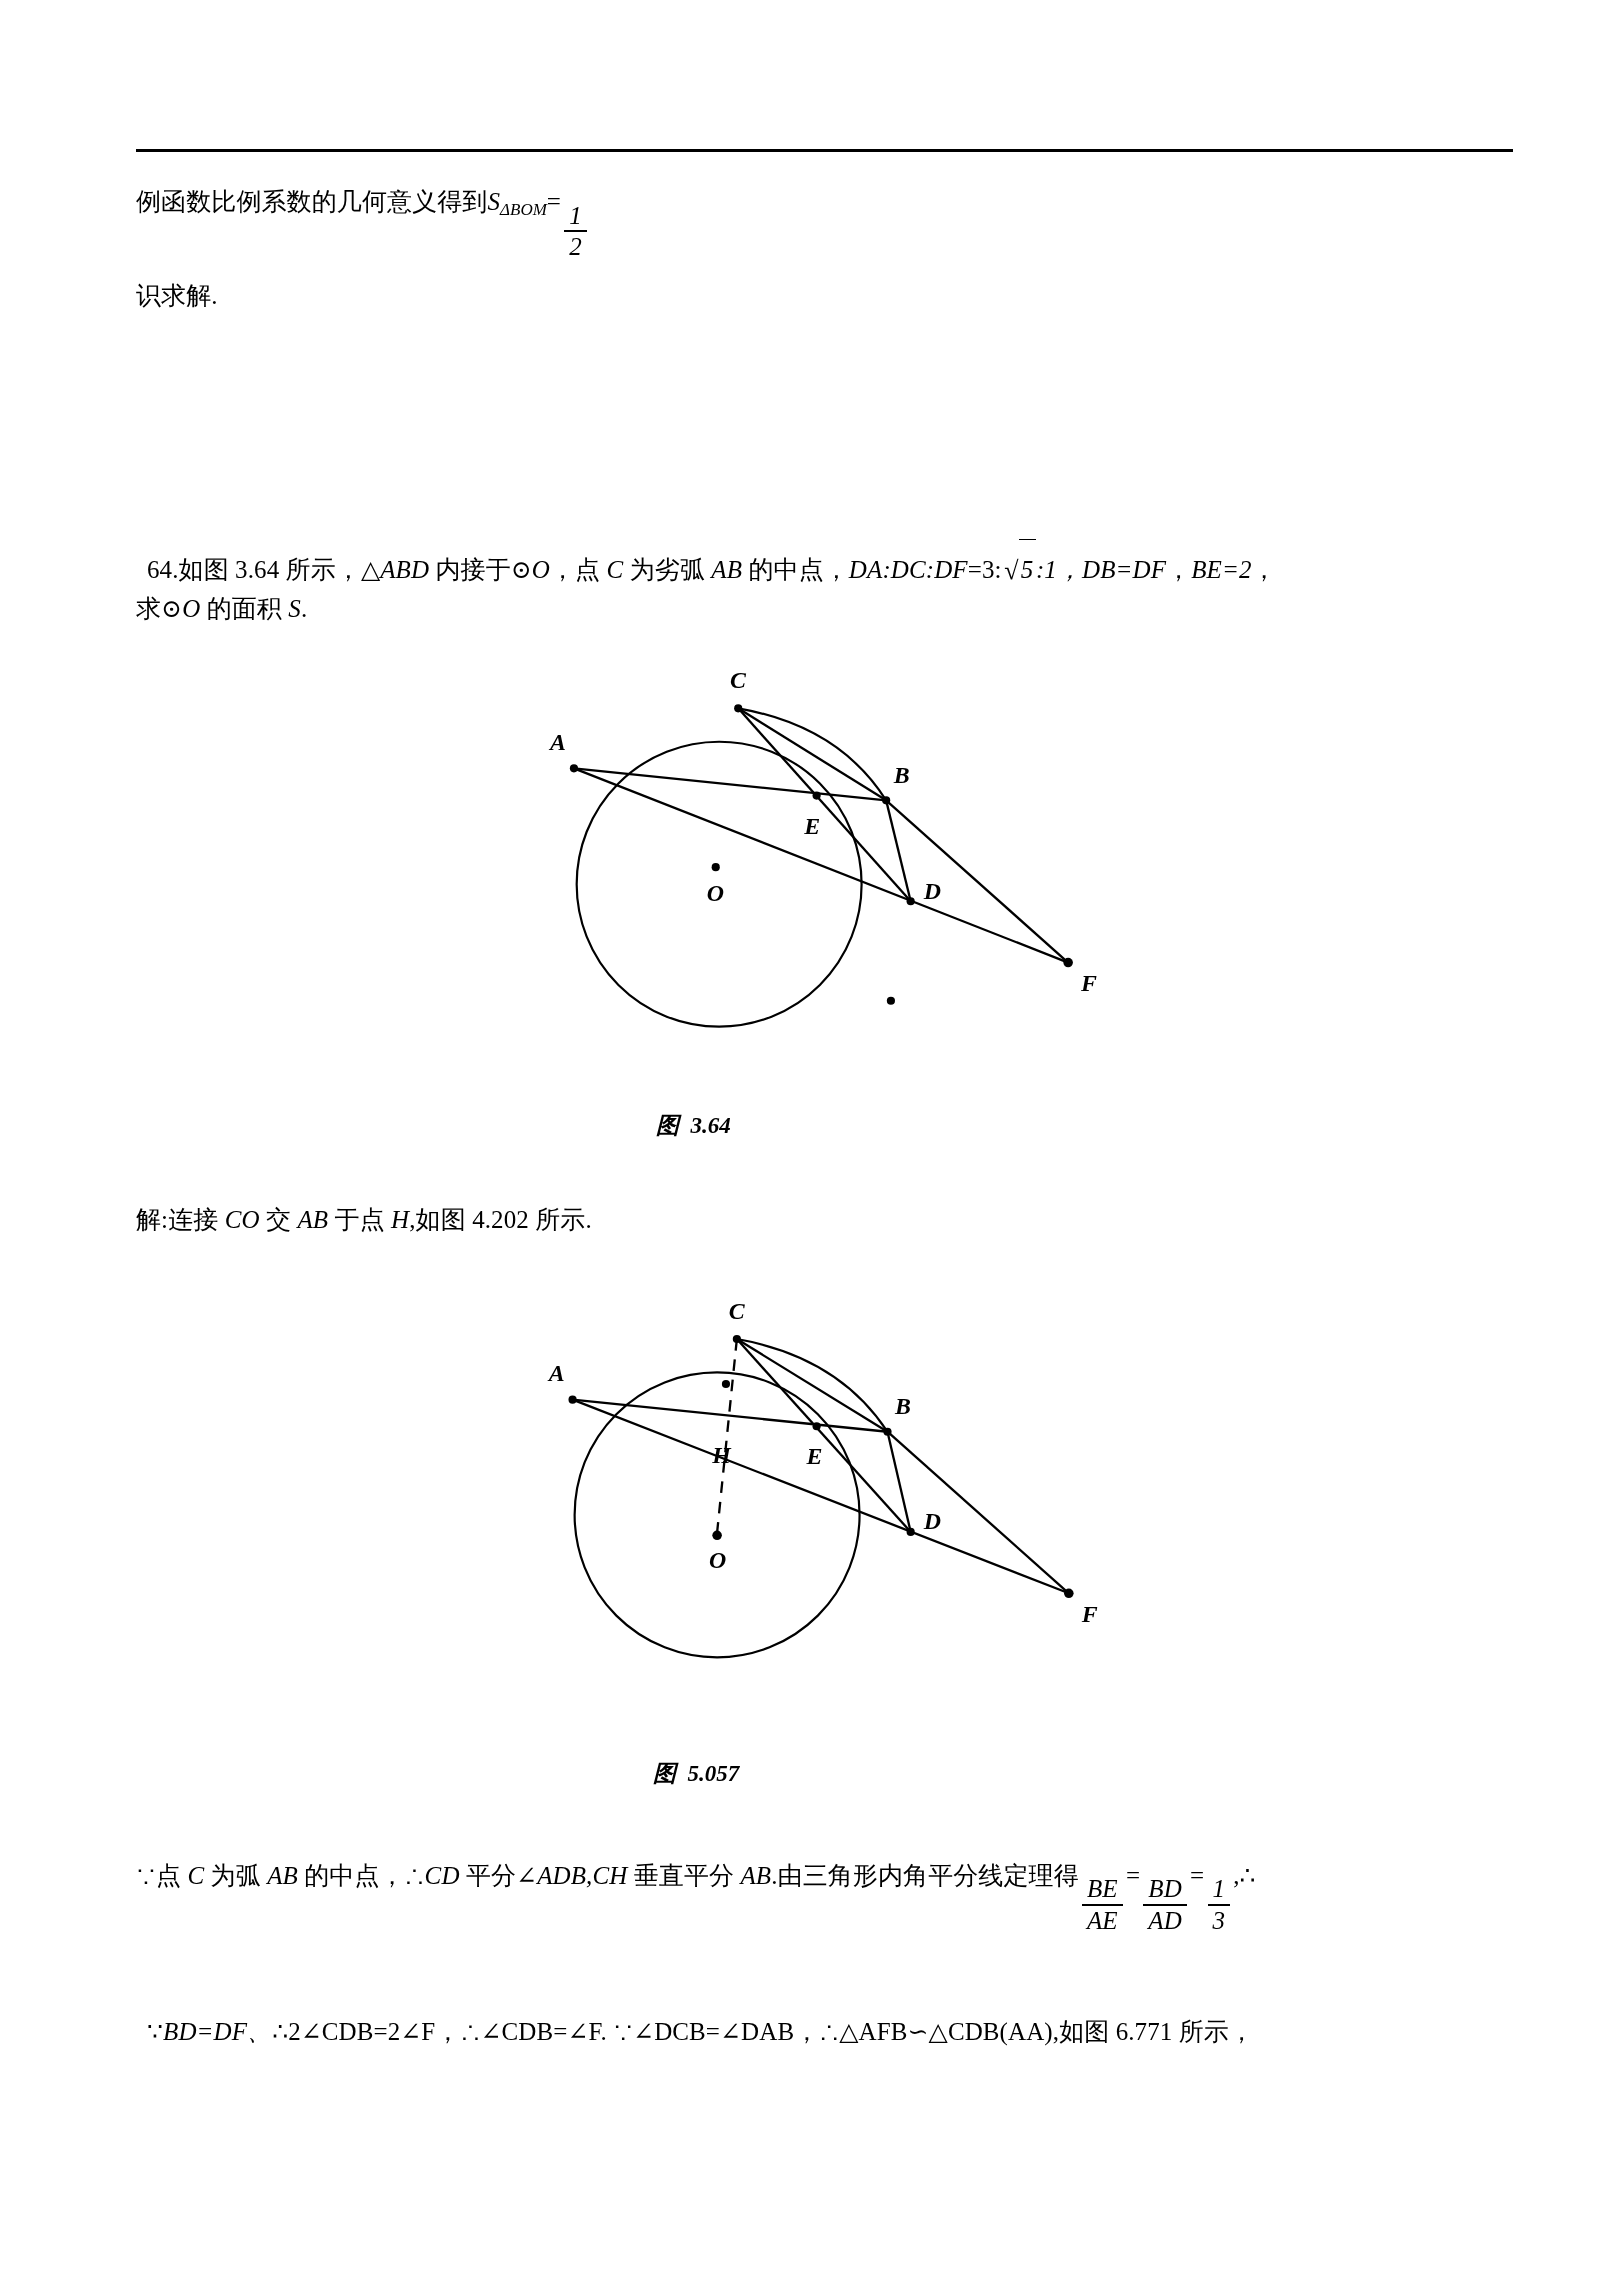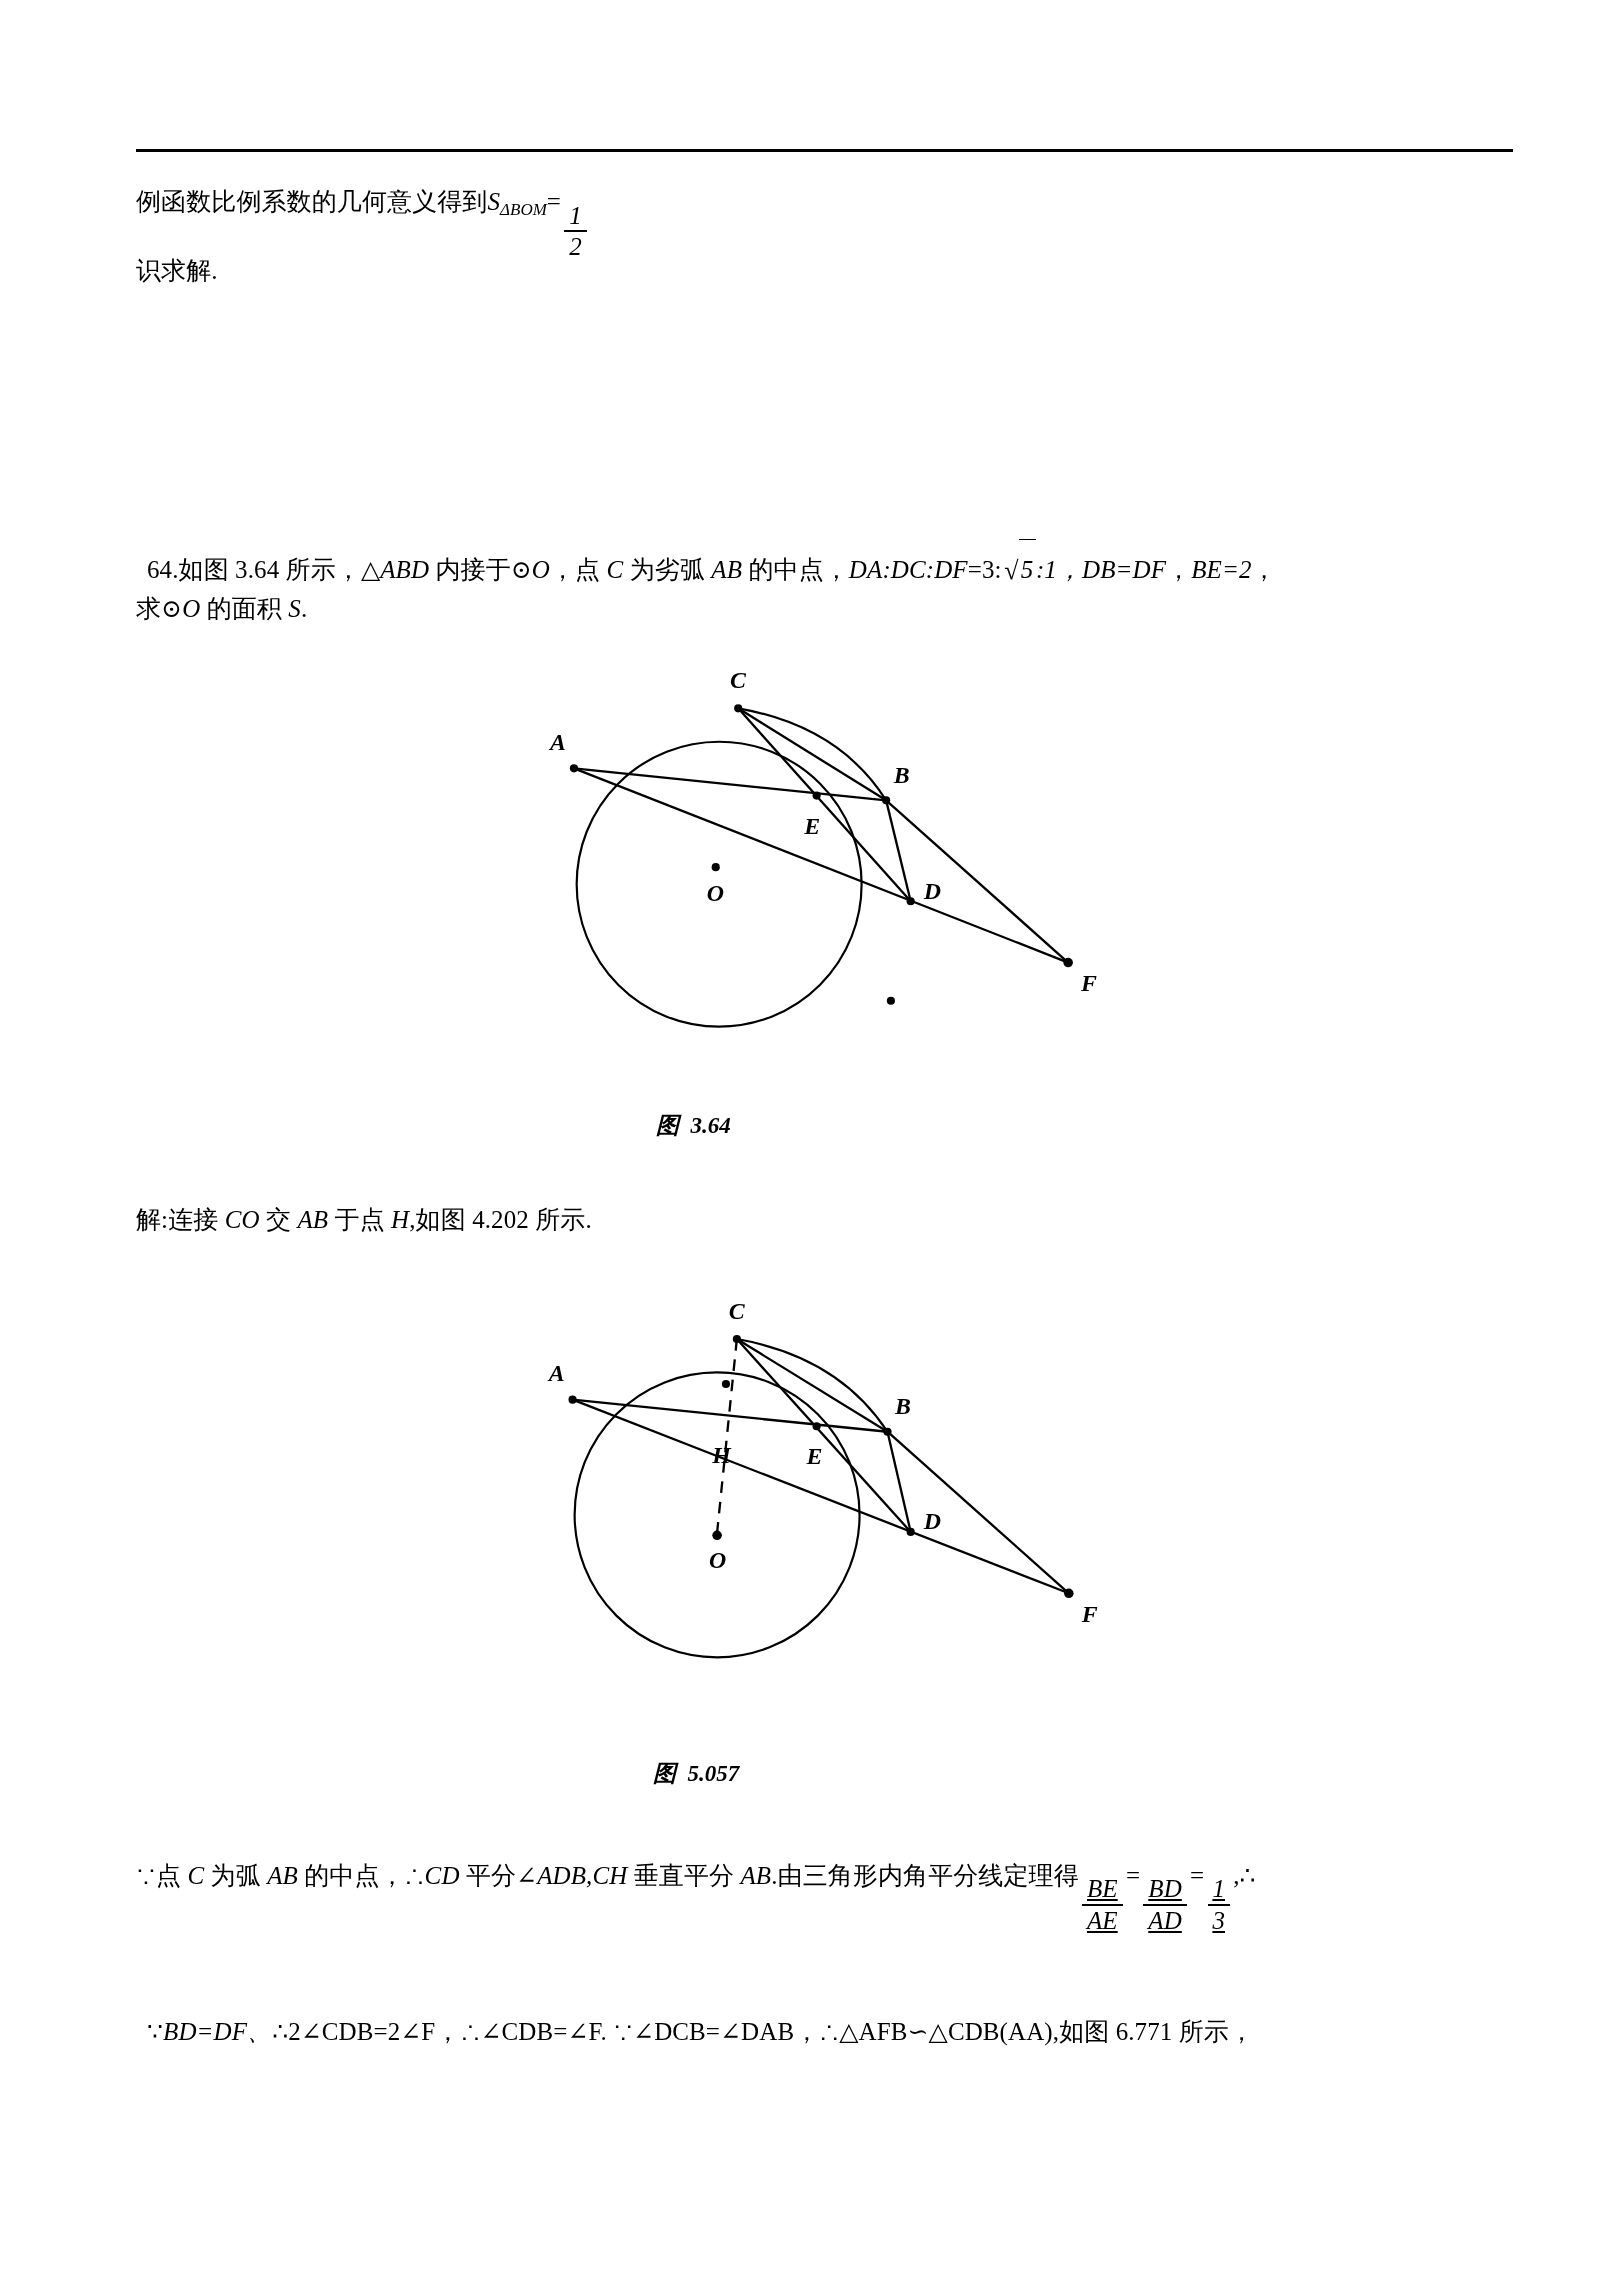--- a/index.html
+++ b/index.html
@@ -62,21 +62,21 @@
     width: 100%;
     height: 2px;
     background: #000;
     margin: 2px 0;
   }
   .frac .den {
     line-height: 1.02;
     padding: 0 4.8px;
     font-size: 25px;
   }
-  .frac.up { vertical-align: -0.52em; text-decoration: underline; }
+  .frac.up { vertical-align: -0.52em; }
 
   .sub {
     font-size: 17px;
     vertical-align: -0.32em;
     font-style: italic;
     letter-spacing: 0;
   }
 
   
   .sqrt {
@@ -126,21 +126,21 @@
 
   <div class="top-rule"></div>
 
   <div class="txt" style="left:136px; top:174px; width:1377px;">
     <span class="cn">例函数比例系数的几何意义得到</span><span class="mi">S</span><span class="sub">ΔBOM</span><span>=</span><span class="frac">
         <span class="num">1</span>
         <span class="bar"></span>
         <span class="den">2</span>
       </span>
   </div>
-  <div class="txt" style="left:136px; top:243px;">
+  <div class="txt" style="left:136px; top:268px;">
     <span class="cn">识求解.</span>
   </div>
 
   <div class="txt" style="left:147px; top:539px;">
     <span class="cn">64.</span><span class="cn">如图 3.64 所示，△</span><span class="mi">ABD</span><span class="cn"> 内接于⊙</span><span class="mi">O</span><span class="cn">，点 </span><span class="mi">C</span><span class="cn"> 为劣弧 </span><span class="mi">AB</span><span class="cn"> 的中点，</span><span class="mi">DA:DC:DF</span><span>=3:</span><span class="sqrt"><span class="sign">√</span><span class="radicand">5</span></span><span class="mi">:1，</span><span class="mi">DB=DF</span><span class="cn">，</span><span class="mi">BE=2</span><span class="cn">，</span>
   </div>
   <div class="txt" style="left:136px; top:581px;">
     <span class="cn">求⊙</span><span class="mi">O</span><span class="cn"> 的面积 </span><span class="mi">S</span><span class="cn">.</span>
   </div>
 

